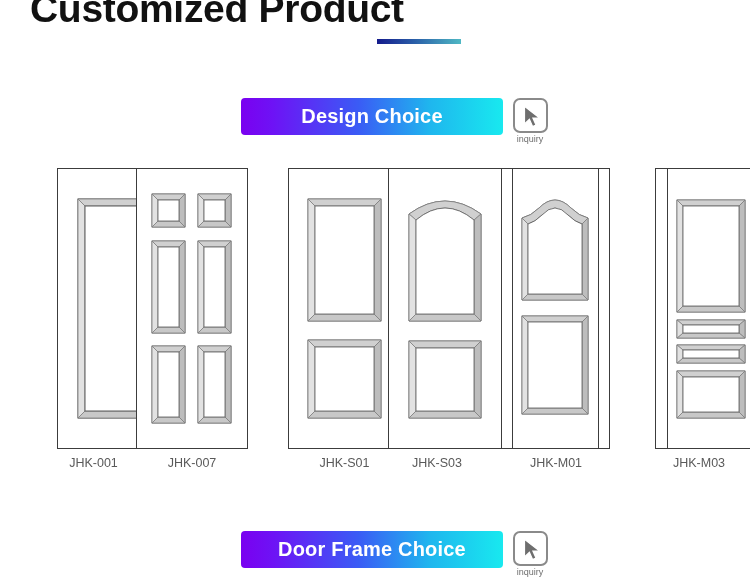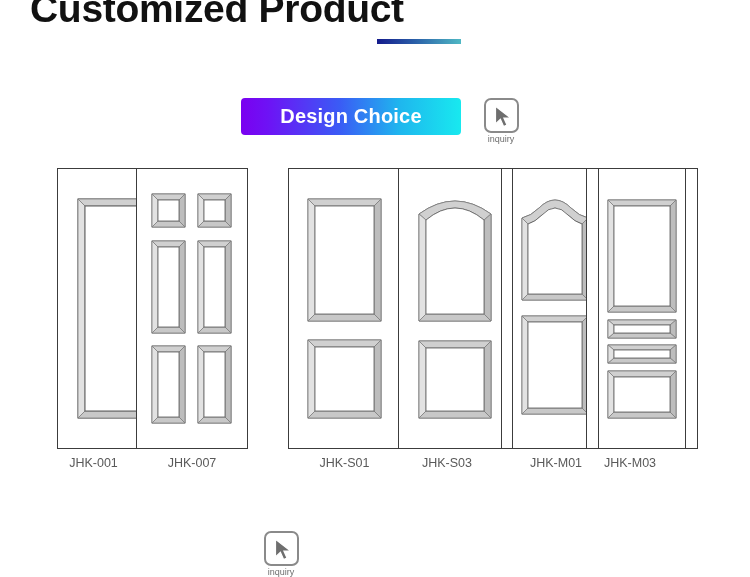--- a/index.html
+++ b/index.html
@@ -38,39 +38,39 @@
   
   .section-bar-row {
     position: absolute;
     display: flex;
     align-items: flex-start;
   }
   .section-bar-row.design { left: 241px; top: 98px; }
   .section-bar-row.frame  { left: 241px; top: 531px; }
 
   .section-bar {
-    width: 220px;
+    width: 262px;
     height: 37px;
     border-radius: 4px;
     background: linear-gradient(90deg, #7a00f0 0%, #6e12f5 12%, #3a5cf5 45%, #1fb6ee 72%, #18e9ef 100%);
     display: flex;
     align-items: center;
     justify-content: center;
     box-sizing: border-box;
   }
   .section-bar-label {
     color: #ffffff;
     font-size: 20px;
     font-weight: bold;
     letter-spacing: 0.2px;
     white-space: nowrap;
   }
 
   .inquiry-box {
-    margin-left: 22px;
+    margin-left: 9px;
     width: 36px;
     display: flex;
     flex-direction: column;
     align-items: center;
   }
   .inquiry-square {
     width: 35px;
     height: 35px;
     border: 2px solid #8a8a8a;
     border-radius: 7px;
@@ -234,21 +234,21 @@
           <polygon points="93,172 93,250 86,243 86,179" fill="#bdbdbd" stroke="#7d7d7d"></polygon>
           <polygon points="93,250 20,250 27,243 86,243" fill="#c8c8c8" stroke="#7d7d7d"></polygon>
           <polygon points="20,250 20,172 27,179 27,243" fill="#e2e2e2" stroke="#7d7d7d"></polygon>
           <rect x="27" y="179" width="59" height="64" fill="#fff" stroke="#5a5a5a"></rect>
         </g>
       </svg>
     </div>
     <div class="door-label">JHK-S01</div>
   </div>
 
-  <div class="door-cell" style="left:382px; width:114px;padding-left:16px;">
+  <div class="door-cell" style="left:372px; width:114px;padding-left:16px;">
     <div class="door-art">
       <svg width="114" height="281" viewBox="0 0 114 281">
         <rect x="0.5" y="0.5" width="113" height="280" fill="#fff" stroke="#3c3c3c" stroke-width="1"></rect>
         <g stroke-width="0.8">
 
           <path d="M21,153 L21,46 Q57,20 93,46 L93,153 Z" fill="#fff" stroke="#4a4a4a"></path>
 
           <path d="M21,46 Q57,20 93,46 L86,52 Q57,28 28,52 Z" fill="#d0d0d0" stroke="#7d7d7d"></path>
           <polygon points="93,46 93,153 86,146 86,52" fill="#bdbdbd" stroke="#7d7d7d"></polygon>
           <polygon points="93,153 21,153 28,146 86,146" fill="#c8c8c8" stroke="#7d7d7d"></polygon>
@@ -288,21 +288,21 @@
           <polygon points="87,148 87,246 81,240 81,154" fill="#bdbdbd" stroke="#7d7d7d"></polygon>
           <polygon points="87,246 21,246 27,240 81,240" fill="#c8c8c8" stroke="#7d7d7d"></polygon>
           <polygon points="21,246 21,148 27,154 27,240" fill="#e2e2e2" stroke="#7d7d7d"></polygon>
           <rect x="27" y="154" width="54" height="86" fill="#fff" stroke="#5a5a5a"></rect>
         </g>
       </svg>
     </div>
     <div class="door-label">JHK-M01</div>
   </div>
 
-  <div class="door-cell" style="left:586px; width:88px;">
+  <div class="door-cell" style="left:655px; width:88px;">
     <div class="door-art">
       <svg width="112" height="281" viewBox="0 0 112 281">
         <rect x="0.5" y="0.5" width="111" height="280" fill="#fff" stroke="#3c3c3c" stroke-width="1"></rect>
         <line x1="12.5" y1="0" x2="12.5" y2="281" stroke="#3c3c3c" stroke-width="1"></line>
         <line x1="99.5" y1="0" x2="99.5" y2="281" stroke="#3c3c3c" stroke-width="1"></line>
         <g stroke-width="0.8">
 
           <rect x="22" y="32" width="68" height="112" fill="#fff" stroke="#4a4a4a"></rect>
           <polygon points="22,32 90,32 84,38 28,38" fill="#d0d0d0" stroke="#7d7d7d"></polygon>
           <polygon points="90,32 90,144 84,138 84,38" fill="#bdbdbd" stroke="#7d7d7d"></polygon>
@@ -332,20 +332,23 @@
           <rect x="28" y="209" width="56" height="35" fill="#fff" stroke="#5a5a5a"></rect>
         </g>
       </svg>
     </div>
     <div class="door-label">JHK-M03</div>
   </div>
 
 </div>
 
 <div class="section-bar-row frame">
+  <div class="section-bar">
+    <span class="section-bar-label">Door Frame Choice</span>
+  </div>
   <div class="inquiry-box">
     <div class="inquiry-square">
       <span>
         <svg width="20" height="23" viewBox="0 0 20 23">
           <path d="M1.5 1.2 L1.5 19.0 L6.4 14.2 L9.6 21.6 L13.0 20.1 L9.9 13.0 L16.6 13.0 Z" fill="#6e6e6e" stroke="#ffffff" stroke-width="1.2"></path>
         </svg>
       </span>
     </div>
     <span class="inquiry-label">inquiry</span>
   </div>

